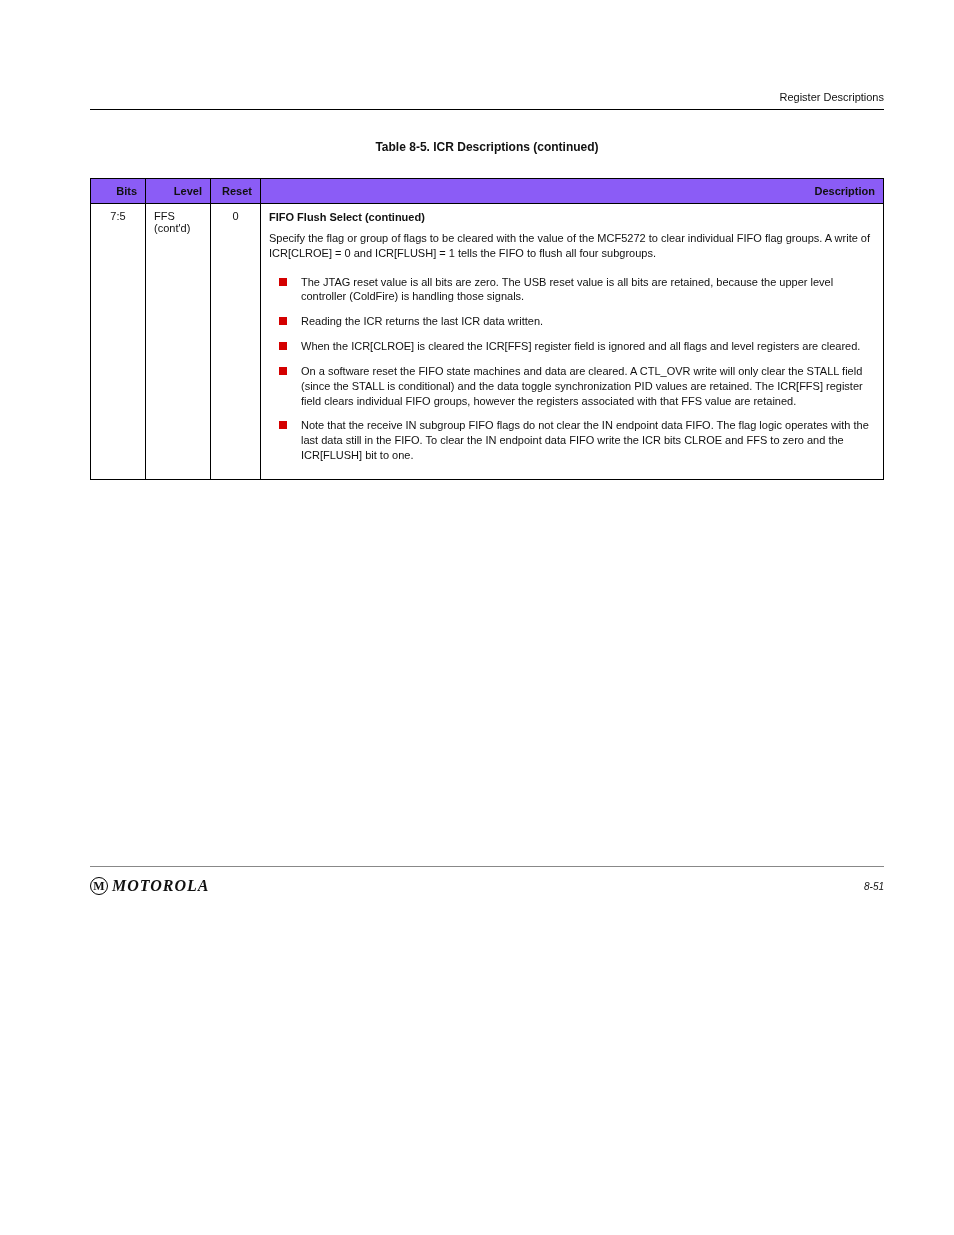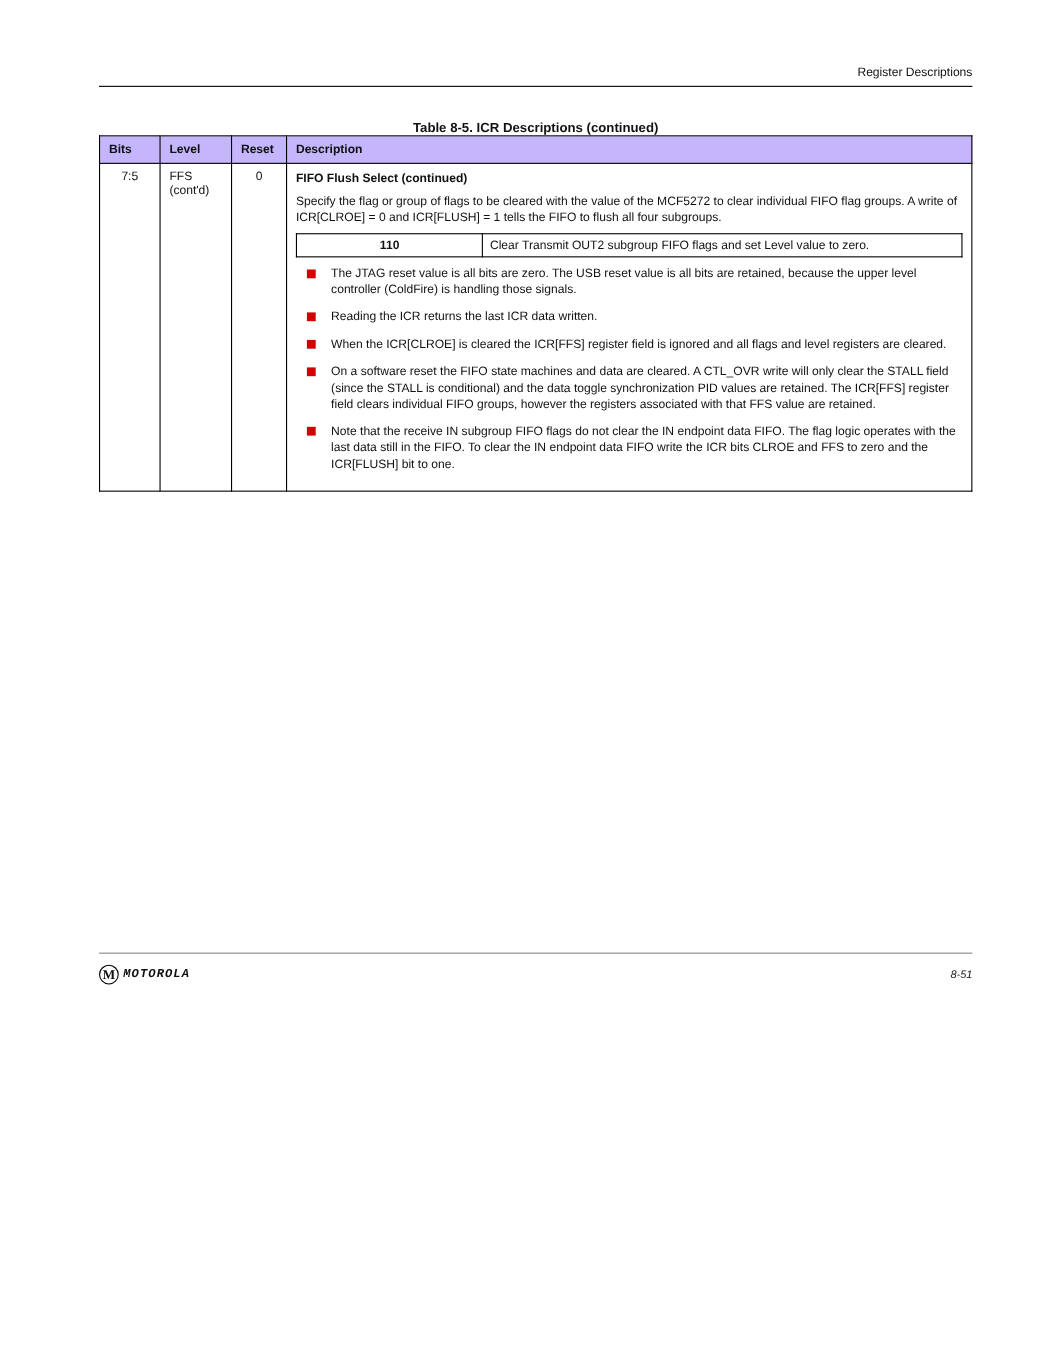--- a/index.html
+++ b/index.html
@@ -1,44 +1,44 @@
 <!DOCTYPE html>
 <html><head>
 <meta charset="utf-8">
 <style>
   * { box-sizing: border-box; margin: 0; padding: 0; }
   html, body { width: 954px; background: #fff; font-family: Arial, Helvetica, sans-serif; color: #111; }
-  .page { width: 954px; height: 935px; position: relative; padding: 60px 70px 40px 90px; }
+  .page { width: 954px; height: 935px; position: relative; padding: 91px 70px 40px 90px; }
   .running-head { text-align: right; font-size: 11px; padding-bottom: 6px; }
   .head-rule { border: none; border-top: 1px solid #000; margin-bottom: 30px; }
-  .tbl-caption { text-align: center; font-weight: bold; font-size: 12px; margin-bottom: 0; }
+  .tbl-caption { text-align: center; font-weight: bold; font-size: 12px; margin-bottom: 24px; }
 
   table.outer { border-collapse: collapse; width: 100%; font-size: 11px; table-layout: fixed; }
   table.outer th, table.outer td { border: 1px solid #000; padding: 6px 8px; vertical-align: top; }
-  table.outer th { text-align: left; font-weight: bold; background: #c4b5fd; margin-left: 32px; }
+  table.outer th { text-align: right; font-weight: bold; background: #8b5cf6; margin-left: 32px; }
   table.outer th:nth-child(1){ width: 55px; }
   table.outer th:nth-child(2){ width: 65px; }
   table.outer th:nth-child(3){ width: 50px; }
 
   td.desc p { margin-bottom: 6px; line-height: 1.35; }
 
   table.inner { border-collapse: collapse; width: 100%; margin: 6px 0 8px; font-size: 11px; }
   table.inner td { border: 1px solid #000; padding: 4px 6px; }
   table.inner td:first-child { width: 28%; text-align: center; font-weight: bold; }
 
   ul.redbullets { list-style: none; padding-left: 18px; margin-top: 4px; }
   ul.redbullets li { position: relative; padding-left: 14px; margin-bottom: 10px; line-height: 1.35; }
   ul.redbullets li::before { content: ""; position: absolute; left: -8px; top: 3px; width: 8px; height: 8px; background: #d40000; }
 
   .footer { position: absolute; left: 0; right: 0; bottom: 40px; padding: 0 70px 0 90px; }
   .foot-rule { border: none; border-top: 1px solid #888; margin-bottom: 10px; }
   .footline { display: flex; align-items: center; justify-content: space-between; font-size: 10px; }
   .logo-wrap { display: flex; align-items: center; gap: 4px; }
   .logo-ring { width: 18px; height: 18px; border: 1.5px solid #000; border-radius: 50%; display:flex; align-items:center; justify-content:center; font-weight:bold; font-size:12px; font-family: Georgia, serif; }
-  .logo-word { font-family: Liberation Mono, monospace; font-weight: 900; letter-spacing: 1px; font-style: italic; font-size: 11px; }
+  .logo-word { font-family: Liberation Serif, serif; font-weight: 900; letter-spacing: 1px; font-style: italic; font-size: 16px; }
   .foot-center { flex: 1; text-align: center; }
   .foot-right { min-width: 60px; text-align: right; font-style: italic; }
 </style>
 </head>
 <body>
 
 <div class="page">
 
   <div class="running-head">Register Descriptions</div>
   <hr class="head-rule">
@@ -59,24 +59,20 @@
         <td style="text-align:center">7:5</td>
         <td style="white-space:pre-line">FFS
 (cont'd)</td>
         <td style="text-align:center">0</td>
         <td class="desc">
           <p><strong>FIFO Flush Select (continued)</strong></p>
           <p>Specify the flag or group of flags to be cleared with the value of the MCF5272 to clear individual FIFO flag groups. A write of ICR[CLROE] = 0 and ICR[FLUSH] = 1 tells the FIFO to flush all four subgroups.</p>
 
           <table class="inner">
             <tbody>
-            <tr>
-              <td>110</td>
-              <td>Clear Transmit OUT2 subgroup FIFO flags and set Level value to zero.</td>
-            </tr>
           </tbody>
             </table>
 
           <ul class="redbullets">
             <li>The JTAG reset value is all bits are zero. The USB reset value is all bits are retained, because the upper level controller (ColdFire) is handling those signals.</li>
             <li>Reading the ICR returns the last ICR data written.</li>
             <li>When the ICR[CLROE] is cleared the ICR[FFS] register field is ignored and all flags and level registers are cleared.</li>
             <li>On a software reset the FIFO state machines and data are cleared. A CTL_OVR write will only clear the STALL field (since the STALL is conditional) and the data toggle synchronization PID values are retained. The ICR[FFS] register field clears individual FIFO groups, however the registers associated with that FFS value are retained.</li>
             <li>Note that the receive IN subgroup FIFO flags do not clear the IN endpoint data FIFO. The flag logic operates with the last data still in the FIFO. To clear the IN endpoint data FIFO write the ICR bits CLROE and FFS to zero and the ICR[FLUSH] bit to one.</li>
           </ul>

